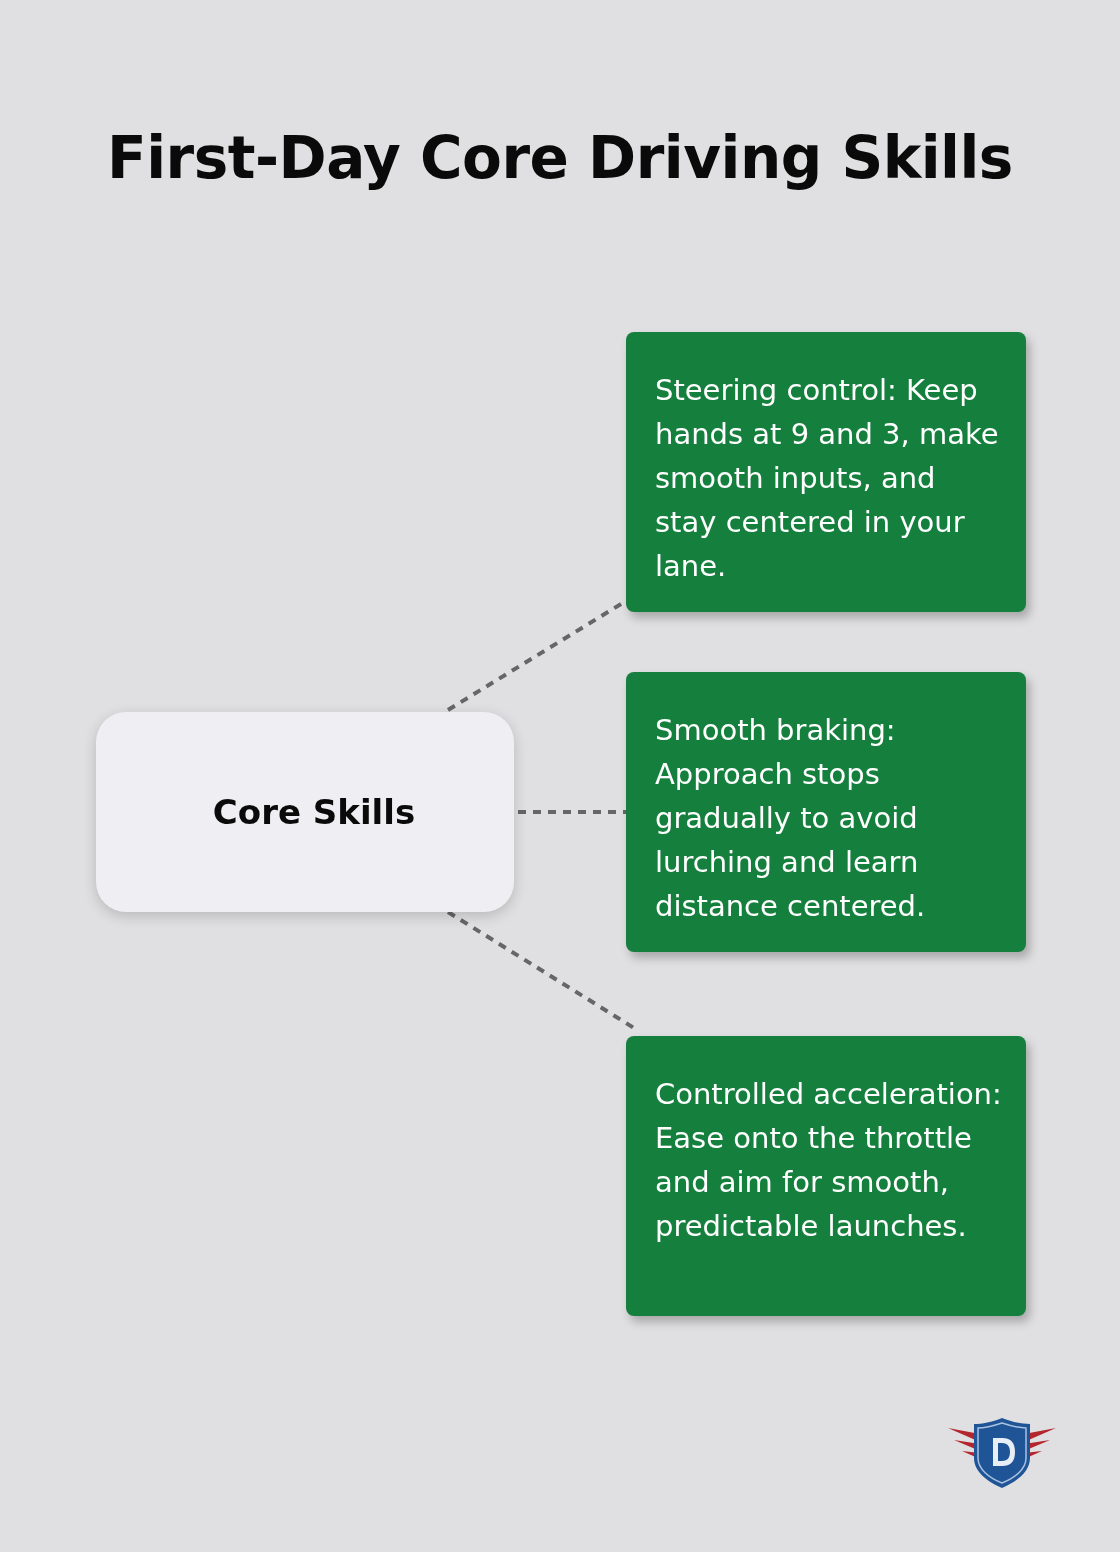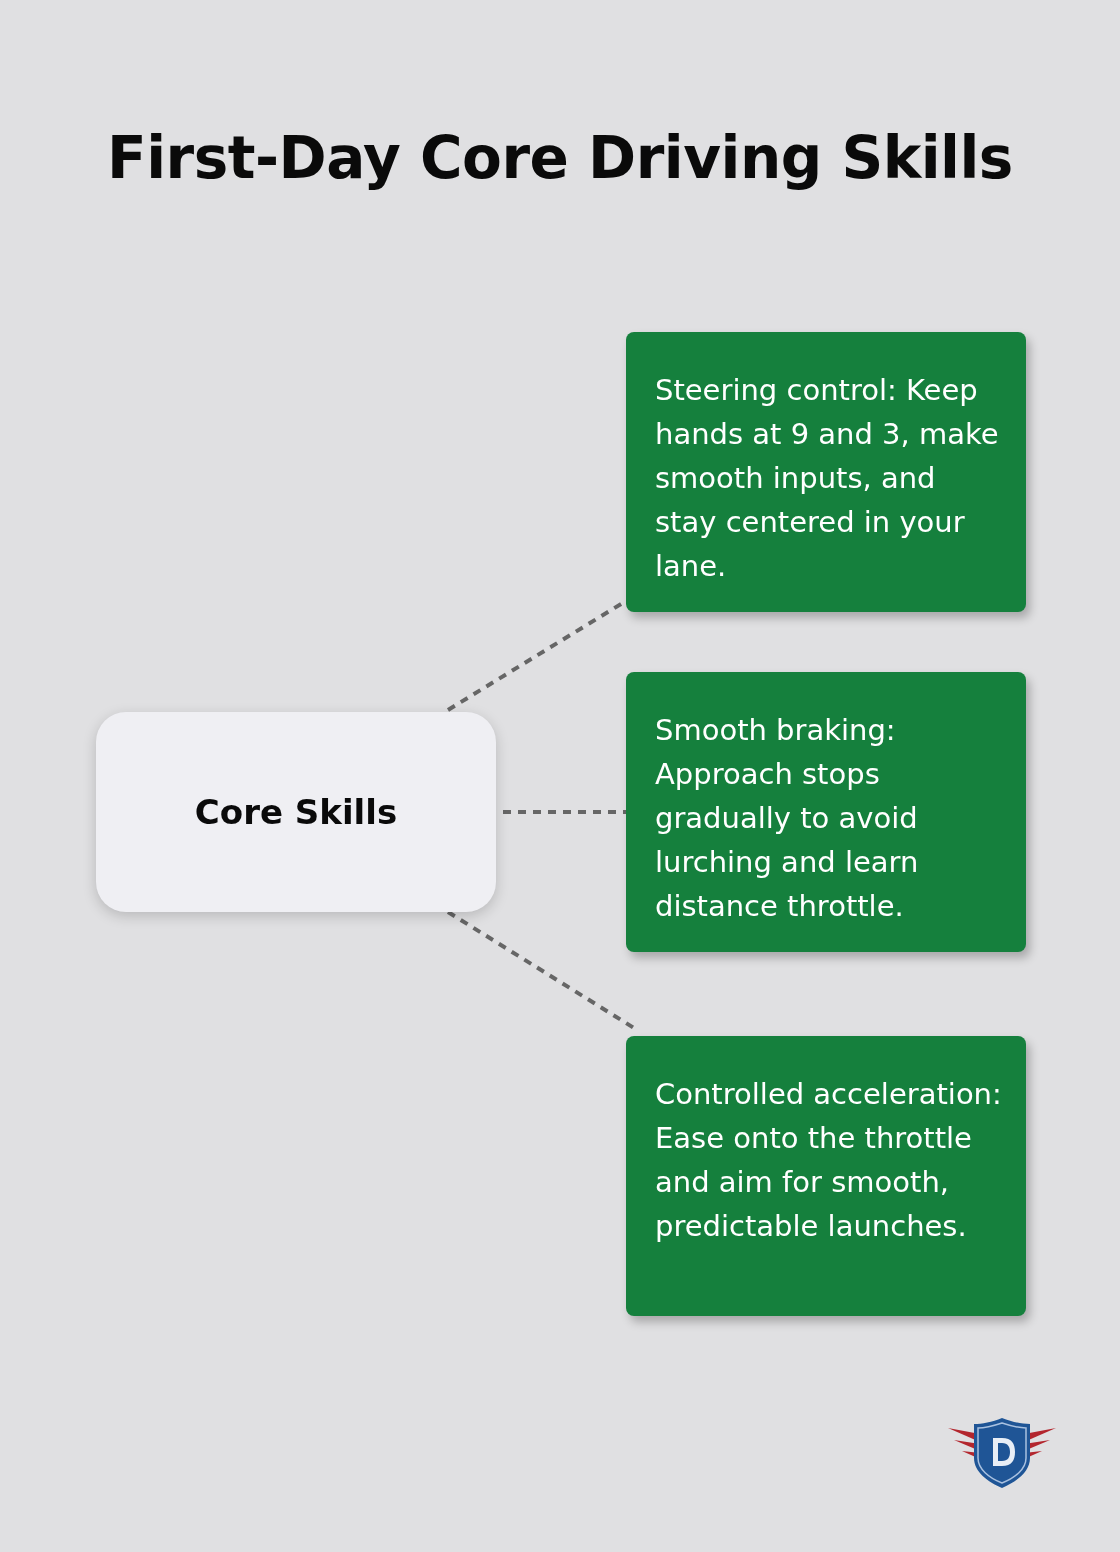--- a/index.html
+++ b/index.html
@@ -13,21 +13,21 @@
       position: absolute; left: 0; top: 124px; width: 1120px;
       text-align: center; font-size: 58px; font-weight: bold;
       color: #0a0a0a; letter-spacing: -0.5px;
       font-family: "DejaVu Sans", sans-serif;
     }
     .connectors { position: absolute; left: 0; top: 0; width: 1120px; height: 1552px; }
     .center-node {
       position: absolute; left: 96px; top: 712px; width: 400px; height: 200px;
       background: #efeff3; border-radius: 30px;
       box-shadow: 0 4px 14px rgba(0,0,0,0.18);
-      display: flex; align-items: center; justify-content: center;
+      display: flex; align-items: center; justify-content: center; padding-left: 18px;
     }
     .center-label { font-size: 34px; font-weight: bold; color: #0a0a0a; }
     .leaf {
       position: absolute; left: 626px; width: 400px; height: 280px;
       background: #15803d; border-radius: 8px;
       box-shadow: 4px 6px 10px rgba(0,0,0,0.25);
       box-sizing: border-box; padding: 36px 24px 0 29px;
       color: #ffffff; font-size: 29px; line-height: 44px;
       font-family: "DejaVu Sans", sans-serif;
     }
@@ -45,21 +45,21 @@
   <line x1="448" y1="710" x2="634" y2="596" stroke="#666" stroke-width="4" stroke-dasharray="8 7"></line>
   <line x1="503" y1="812" x2="626" y2="812" stroke="#666" stroke-width="4" stroke-dasharray="8 7"></line>
   <line x1="448" y1="912" x2="634" y2="1028" stroke="#666" stroke-width="4" stroke-dasharray="8 7"></line>
 </svg>
 
 <div class="center-node">
   <span class="center-label">Core Skills</span>
 </div>
 
 <div class="leaf leaf-0">Steering control: Keep hands at 9 and 3, make smooth inputs, and stay centered in your lane.</div>
-<div class="leaf leaf-1">Smooth braking: Approach stops gradually to avoid lurching and learn distance throttle.</div>
+<div class="leaf leaf-1">Smooth braking: Approach stops gradually to avoid lurching and learn distance centered.</div>
 <div class="leaf leaf-2">Controlled acceleration: Ease onto the throttle and aim for smooth, predictable launches.</div>
 
 <svg class="logo" viewBox="0 0 112 76">
   <g fill="#b3262e">
     <path d="M2 14 L34 20 L34 28 Z"></path>
     <path d="M8 26 L34 30 L34 37 Z"></path>
     <path d="M16 37 L34 39 L34 45 Z"></path>
     <path d="M110 14 L78 20 L78 28 Z"></path>
     <path d="M104 26 L78 30 L78 37 Z"></path>
     <path d="M96 37 L78 39 L78 45 Z"></path>

